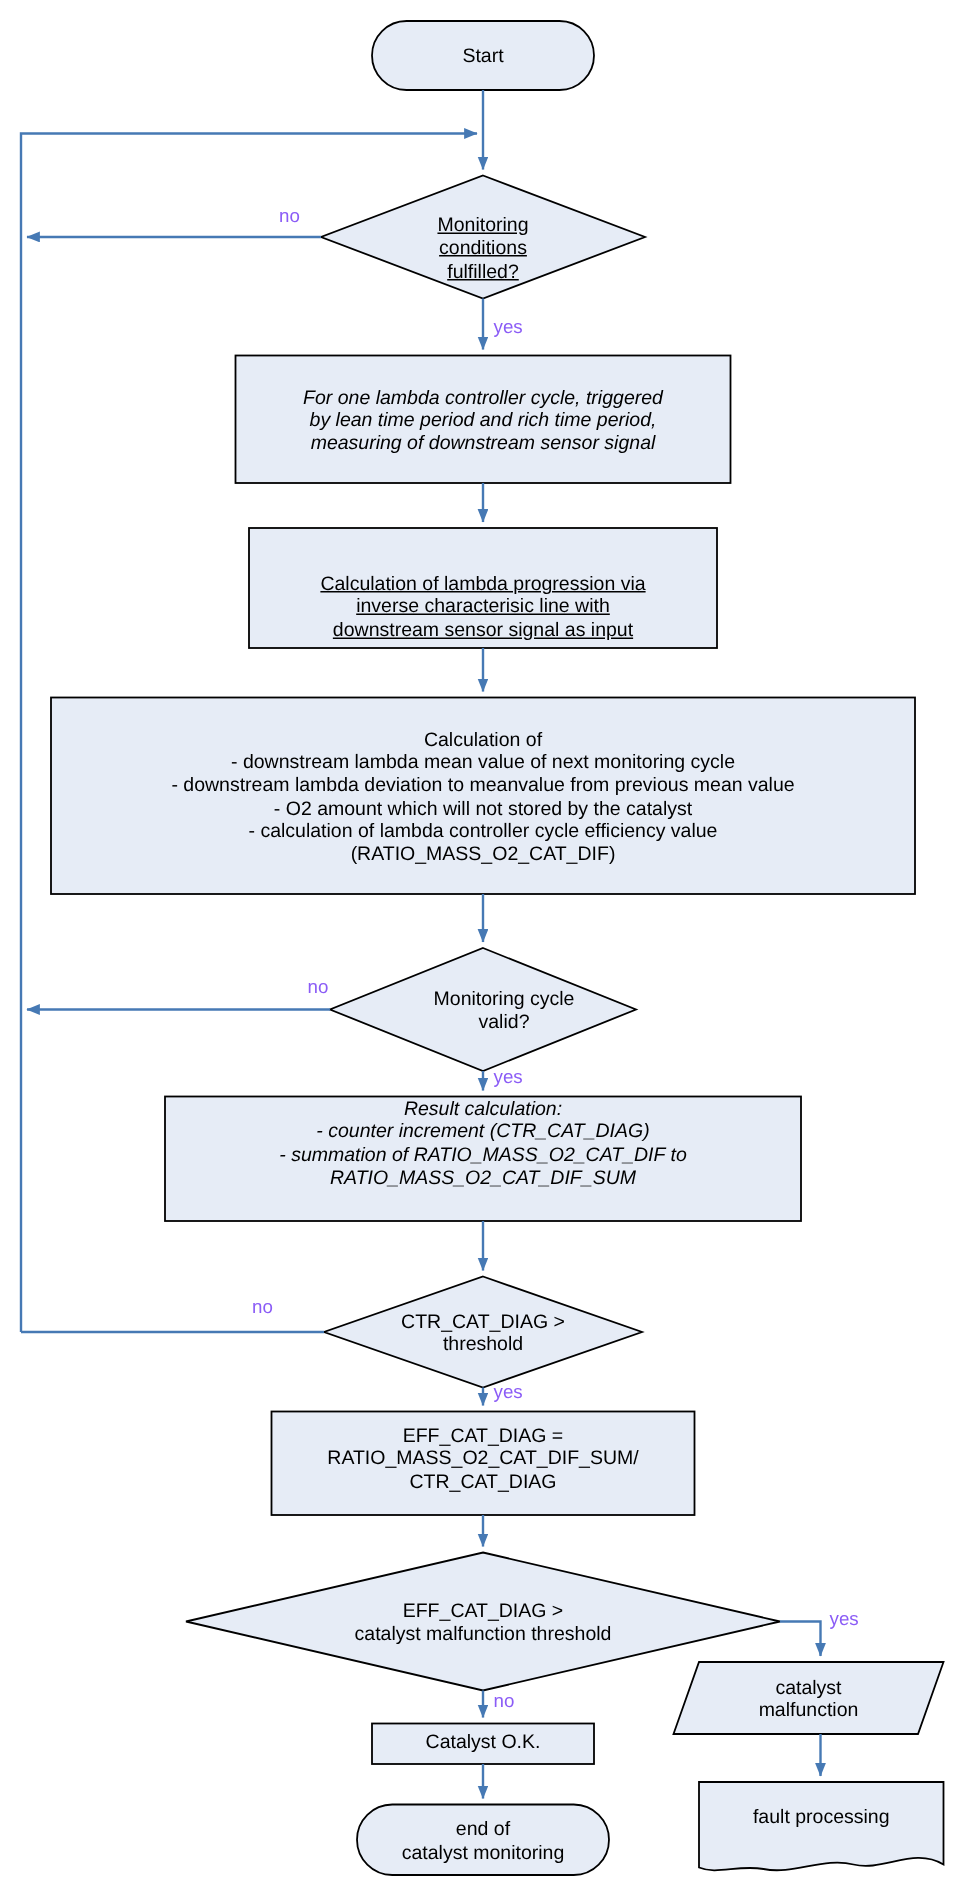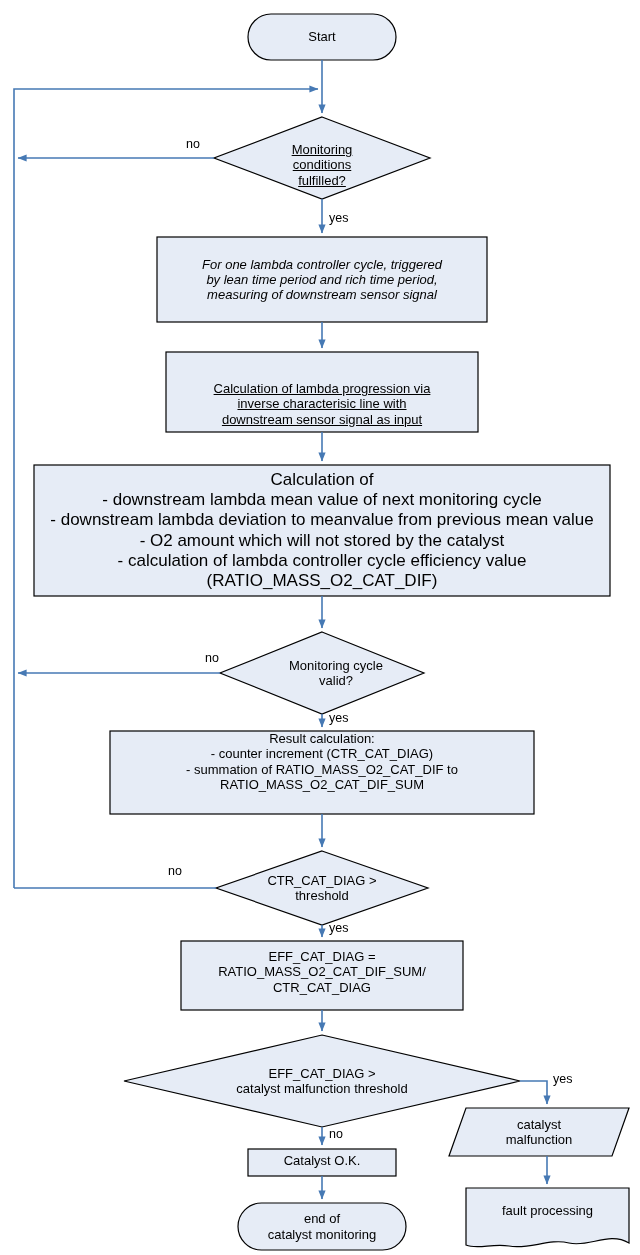--- a/index.html
+++ b/index.html
@@ -9,23 +9,23 @@
     color:#000000;
   }
   #flow-root{position:absolute;inset:0;}
   svg#flow-svg{position:absolute;left:0;top:0;width:640px;height:1255px;}
   .node-text{
     position:absolute;display:flex;align-items:center;justify-content:center;
     text-align:center;line-height:1.18;pointer-events:none;
     white-space:pre-line;
   }
   .t13{font-size:13px;}
-  .t12{font-size:17px;}
+  .t12{font-size:13px;}
   .edge-label{
-    position:absolute;font-size:12.5px;color:#000000;white-space:nowrap;
+    position:absolute;font-size:12.5px;color:#8b5cf6;white-space:nowrap;
   }
 </style>
 </head>
 <body>
 
 <div id="flow-root">
 
   <svg id="flow-svg" viewBox="0 0 640 1255">
     <defs>
       <marker id="ah" markerWidth="10" markerHeight="10" refX="8.6" refY="3.6" orient="auto" markerUnits="userSpaceOnUse">
@@ -122,21 +122,21 @@
   <div class="node-text t12" style="left:34px;top:465px;width:576px;height:131px;">Calculation of
 - downstream lambda mean value of next monitoring cycle
 - downstream lambda deviation to meanvalue from previous mean value
 - O2 amount which will not stored by the catalyst
 - calculation of lambda controller cycle efficiency value
 (RATIO_MASS_O2_CAT_DIF)</div>
 
   <div class="node-text t13" style="left:246px;top:632px;width:180px;height:82px;">Monitoring cycle
 valid?</div>
 
-  <div class="node-text t13" style="left:110px;top:731px;width:424px;height:61px;">Result calculation:
+  <div class="node-text t13" style="left:110px;top:731px;width:424px;height:61px;font-style:italic;">Result calculation:
 - counter increment (CTR_CAT_DIAG)
 - summation of RATIO_MASS_O2_CAT_DIF to
 RATIO_MASS_O2_CAT_DIF_SUM</div>
 
   <div class="node-text t13" style="left:232px;top:851px;width:180px;height:74px;">CTR_CAT_DIAG &gt;
 threshold</div>
 
   <div class="node-text t13" style="left:181px;top:941px;width:282px;height:62px;">EFF_CAT_DIAG =
 RATIO_MASS_O2_CAT_DIF_SUM/
 CTR_CAT_DIAG</div>

